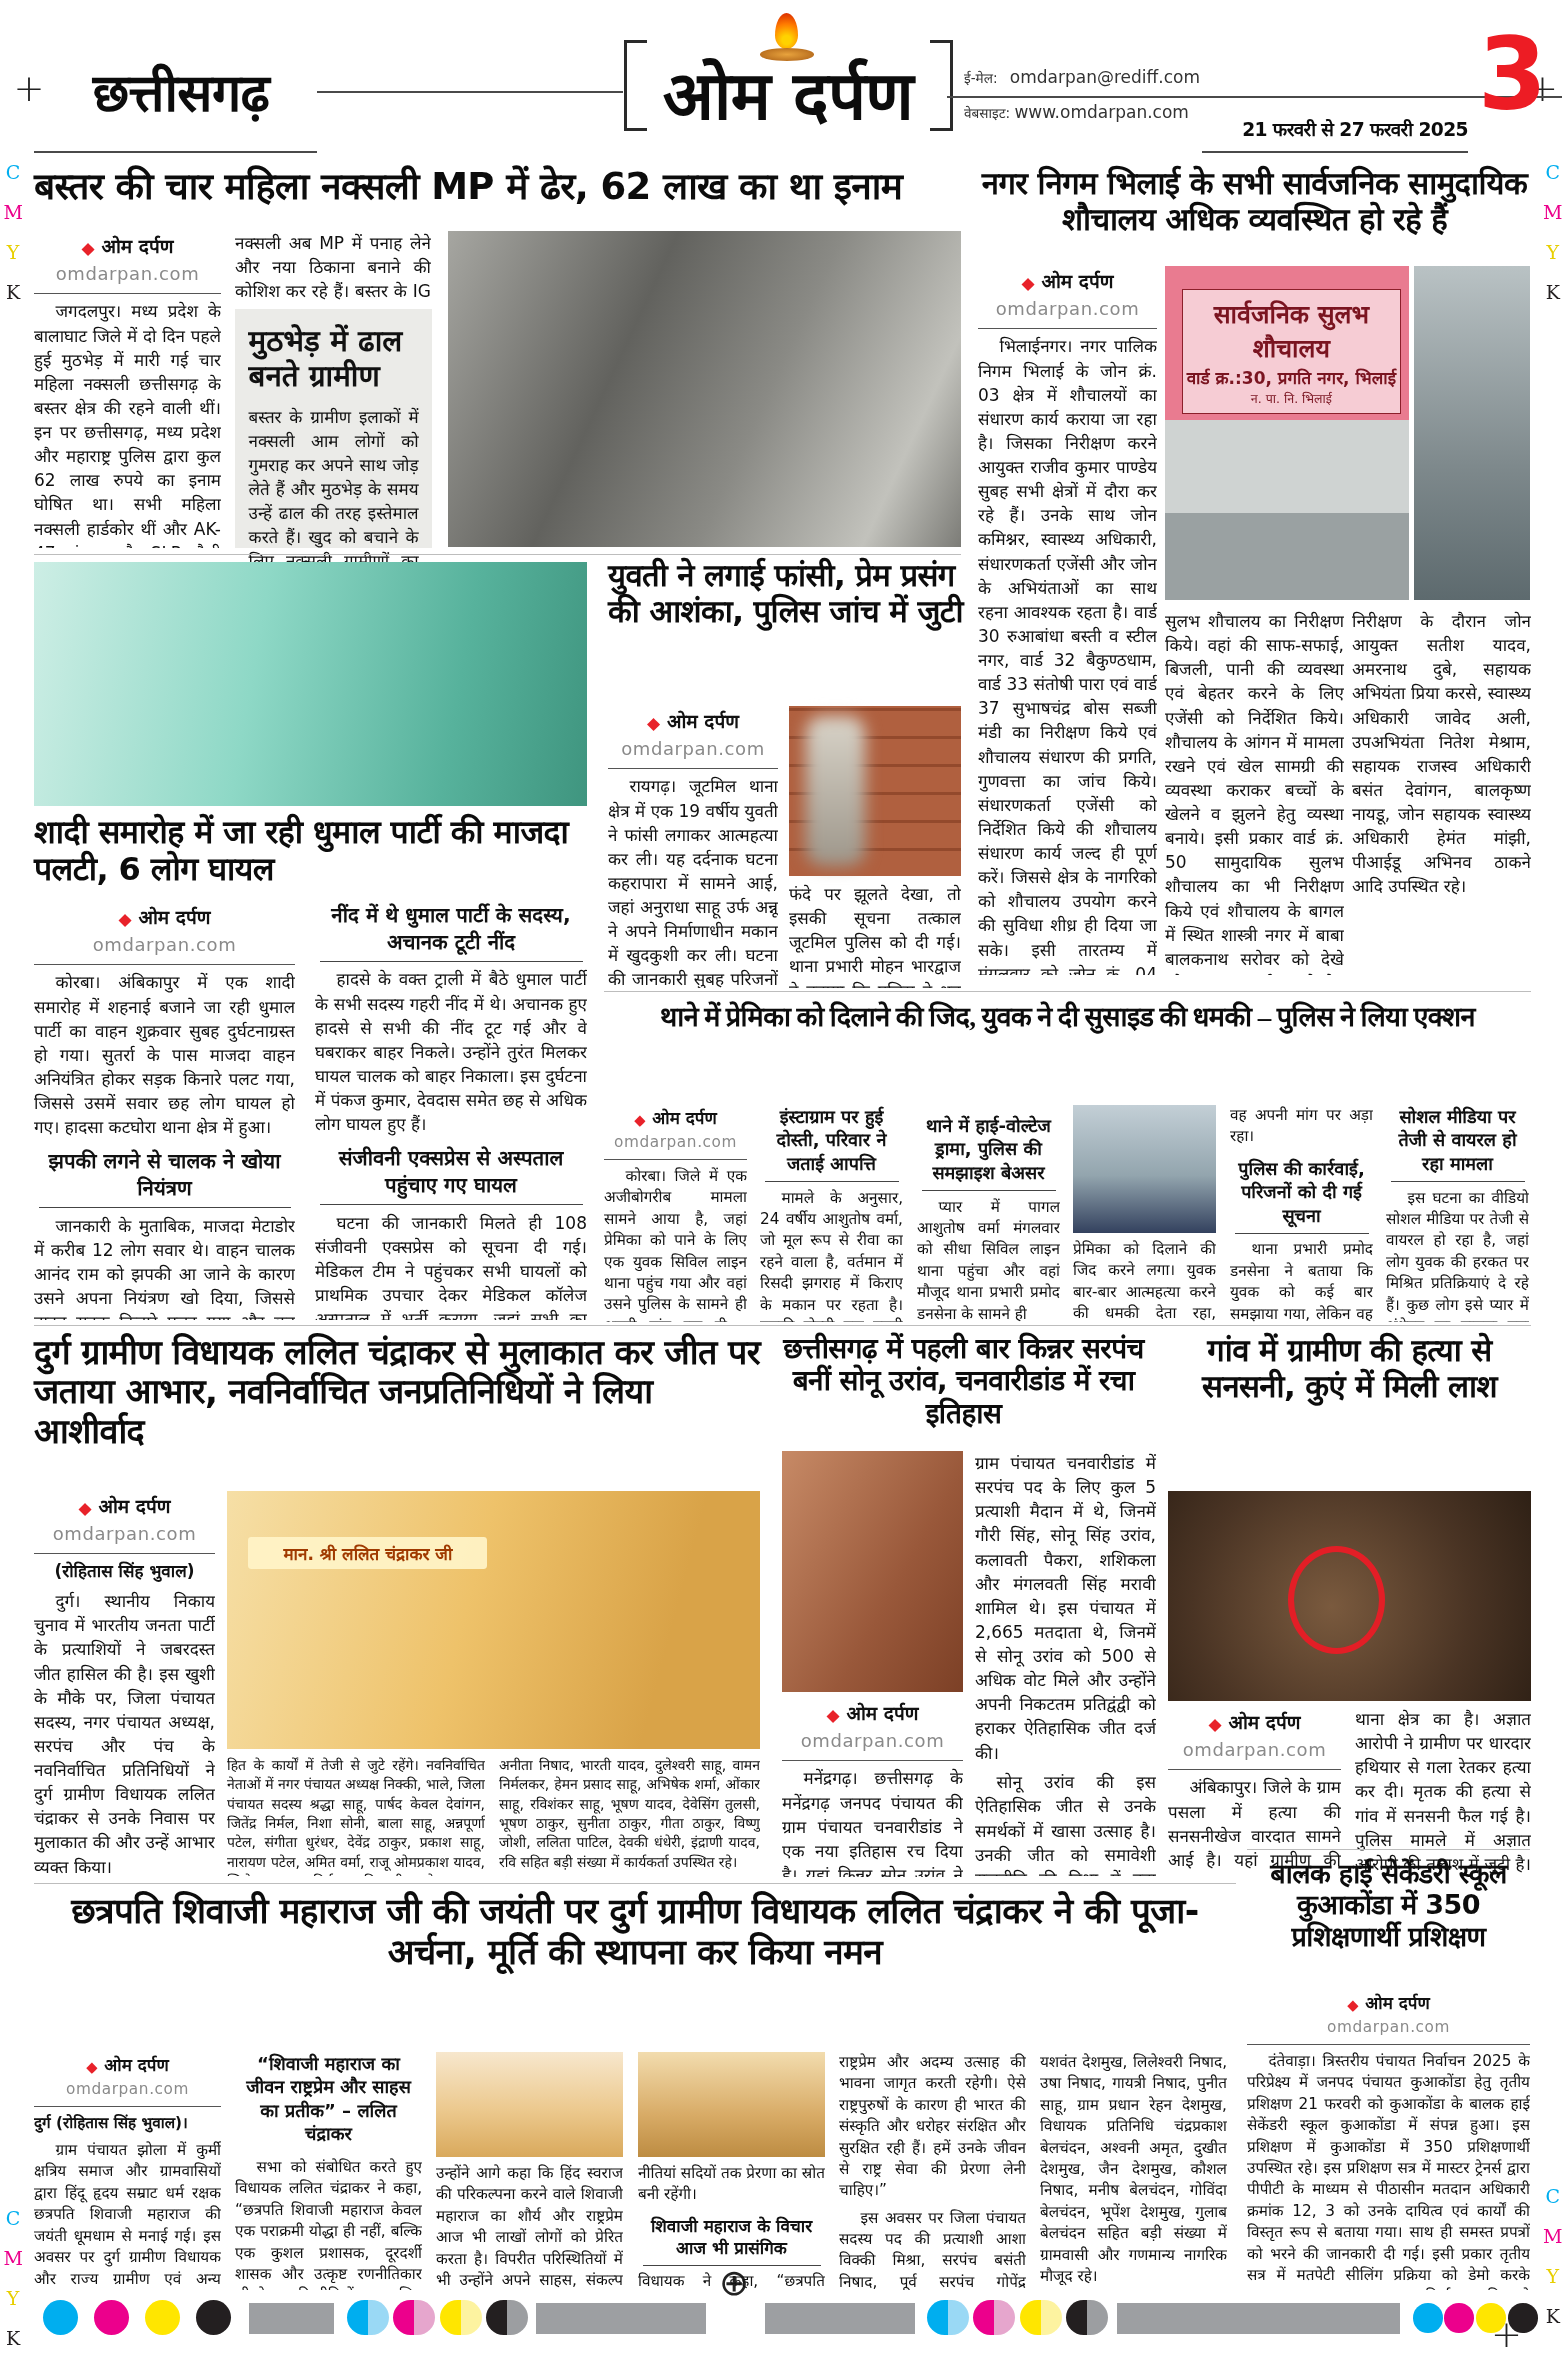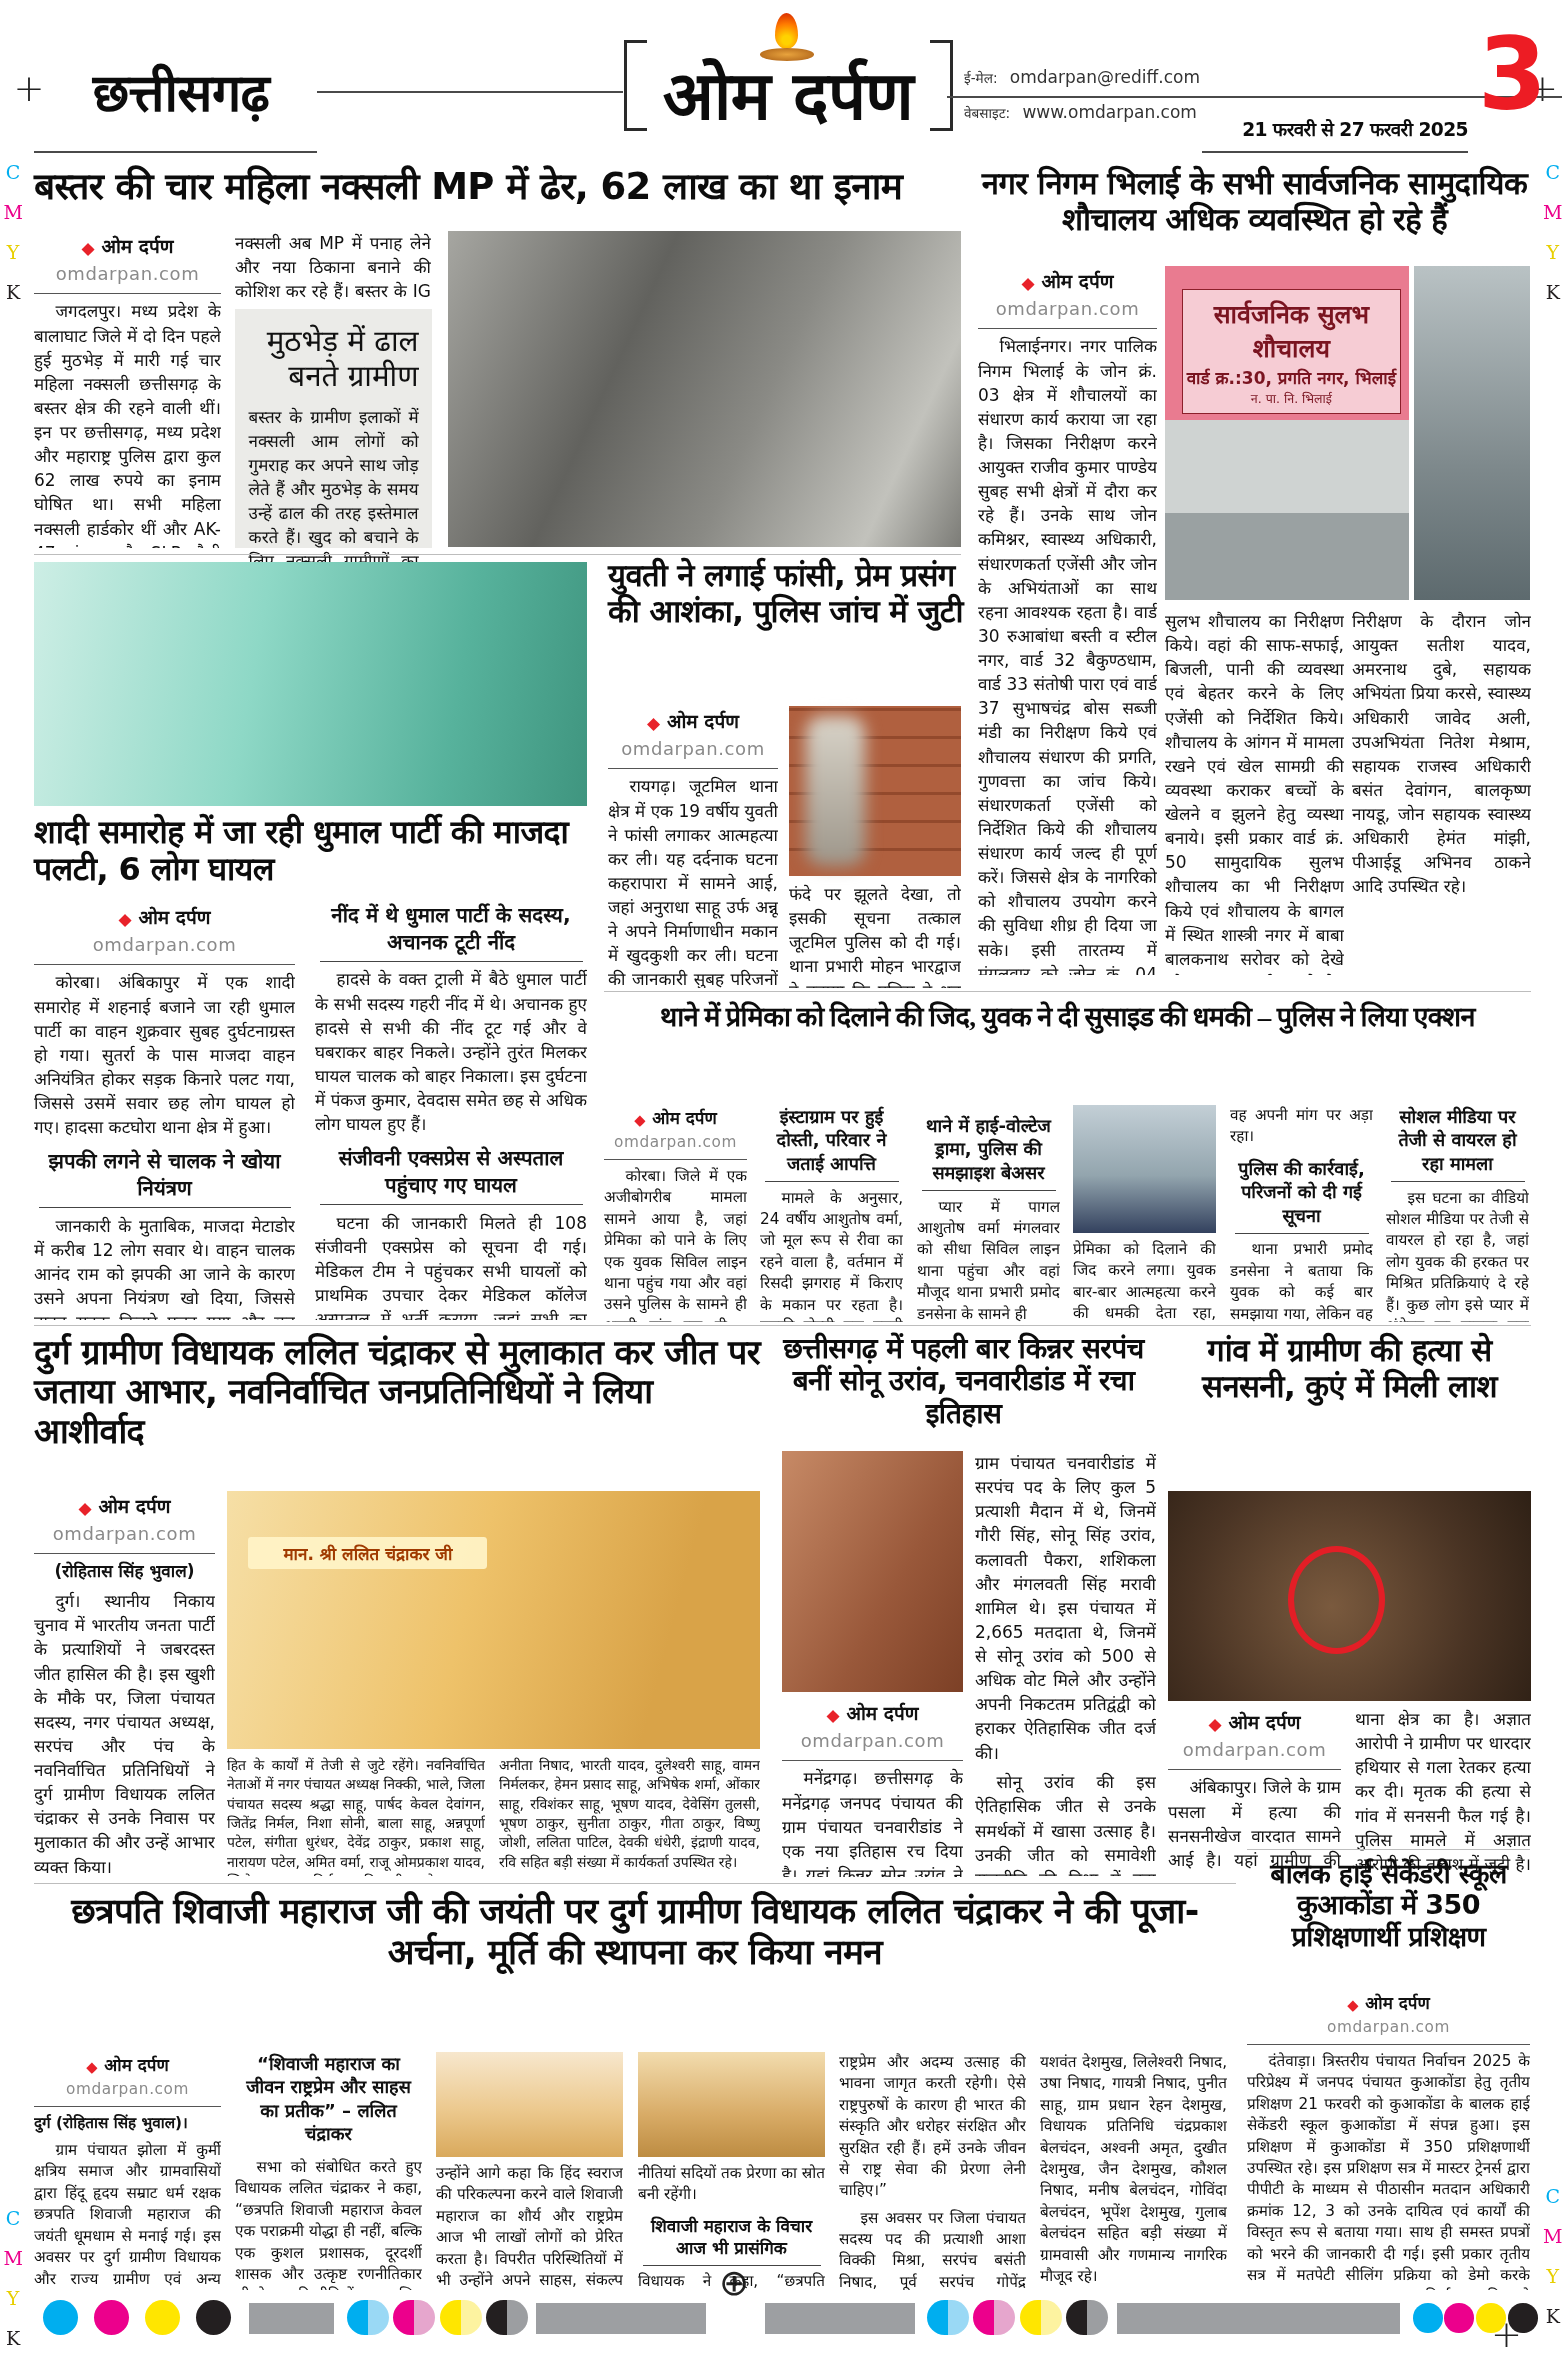--- a/index.html
+++ b/index.html
@@ -36,21 +36,21 @@
   .ph-shiva2{background:linear-gradient(#f2dcae,#d8ab66 60%,#bd8c42);}
   .ring{position:absolute;left:33%;top:26%;width:85px;height:96px;border:6.2px solid #e31e26;border-radius:50%;}
   .banner{position:absolute;left:7%;top:7%;width:86%;background:#f6ccd4;border:1.7px solid #8c1f2a;
           color:#7a1420;text-align:center;padding:5.7px 3.4px;}
   .banner .b1{font-size:25px;font-weight:700;}
   .banner .b2{font-size:17px;font-weight:700;margin-top:2.3px;}
   .banner .b3{font-size:12.5px;margin-top:1.1px;}
   .meetbanner{position:absolute;left:4%;top:18%;width:44%;background:rgba(255,244,200,.92);
           color:#a03a00;text-align:center;font-weight:700;font-size:17px;padding:4.5px 2.3px;border-radius:3.4px;}
   .graybox{position:absolute;background:#ebebe8;padding:14.7px 13.6px;text-align:justify;}
-  .graybox .gbt{font-size:29.5px;font-weight:400;text-align:right;line-height:1.2;margin-bottom:10.2px;text-indent:0;}
+  .graybox .gbt{font-size:29.5px;font-weight:700;text-align:left;line-height:1.2;margin-bottom:10.2px;text-indent:0;}
   .hr{position:absolute;background:#bdbdbd;height:1.1px;}
   .vtxt{font-family:"DejaVu Serif",serif;font-size:19px;line-height:2.1;text-align:center;}
   .regplus{position:absolute;font-size:37px;font-weight:300;color:#222;}
   .circ{position:absolute;border-radius:50%;}
   .bar{position:absolute;background:#9d9fa2;}
   .pill{position:absolute;width:42px;height:35px;border-radius:18px;}
   .masthead-line{position:absolute;background:#4a4a4a;height:2.3px;}
   .bracket{position:absolute;width:20.4px;height:85px;border:3.4px solid #2a2a2a;}
   .brl{border-right:none;}
   .brr{border-left:none;}
@@ -104,21 +104,21 @@
     <div class="flamebase" style="left:726px;top:25px;"></div>
     <div class="abs hl" style="left:601px;top:35px;width:306px;font-size:67px;text-align:center;">ओम दर्पण</div>
 
     <div class="abs" style="left:930px;top:44px;font-size:13.6px;color:#333;">
       <span>ई-मेल:</span>
       <span style="font-size:17px;margin-left:8px;">omdarpan@rediff.com</span>
     </div>
     <div class="masthead-line" style="left:913px;top:73px;width:618px;height:2.3px;"></div>
     <div class="abs" style="left:930px;top:79px;font-size:13.6px;color:#333;">
       <span>वेबसाइट:</span>
-      <span style="font-size:17px;margin-left:8px;">www.omdarpan.com</span>
+      <span style="font-size:17px;">www.omdarpan.com</span>
     </div>
     <div class="abs hl" style="left:1185px;top:96px;width:249px;font-size:18.7px;text-align:right;">21 फरवरी से 27 फरवरी 2025</div>
     <div class="abs" style="left:1444px;top:-5.7px;font-size:99px;font-weight:700;color:#ed1c24;">3</div>
     <div class="masthead-line" style="left:1168px;top:128px;width:266px;"></div>
   </div>
 
   <div>
     <div class="abs hl" style="left:34px;top:166px;width:930px;font-size:37px;">बस्तर की चार महिला नक्सली MP में ढेर, 62 लाख का था इनाम</div>
 
     <div class="col bodytext" style="left:34px;top:231px;width:187px;height:317px;">

